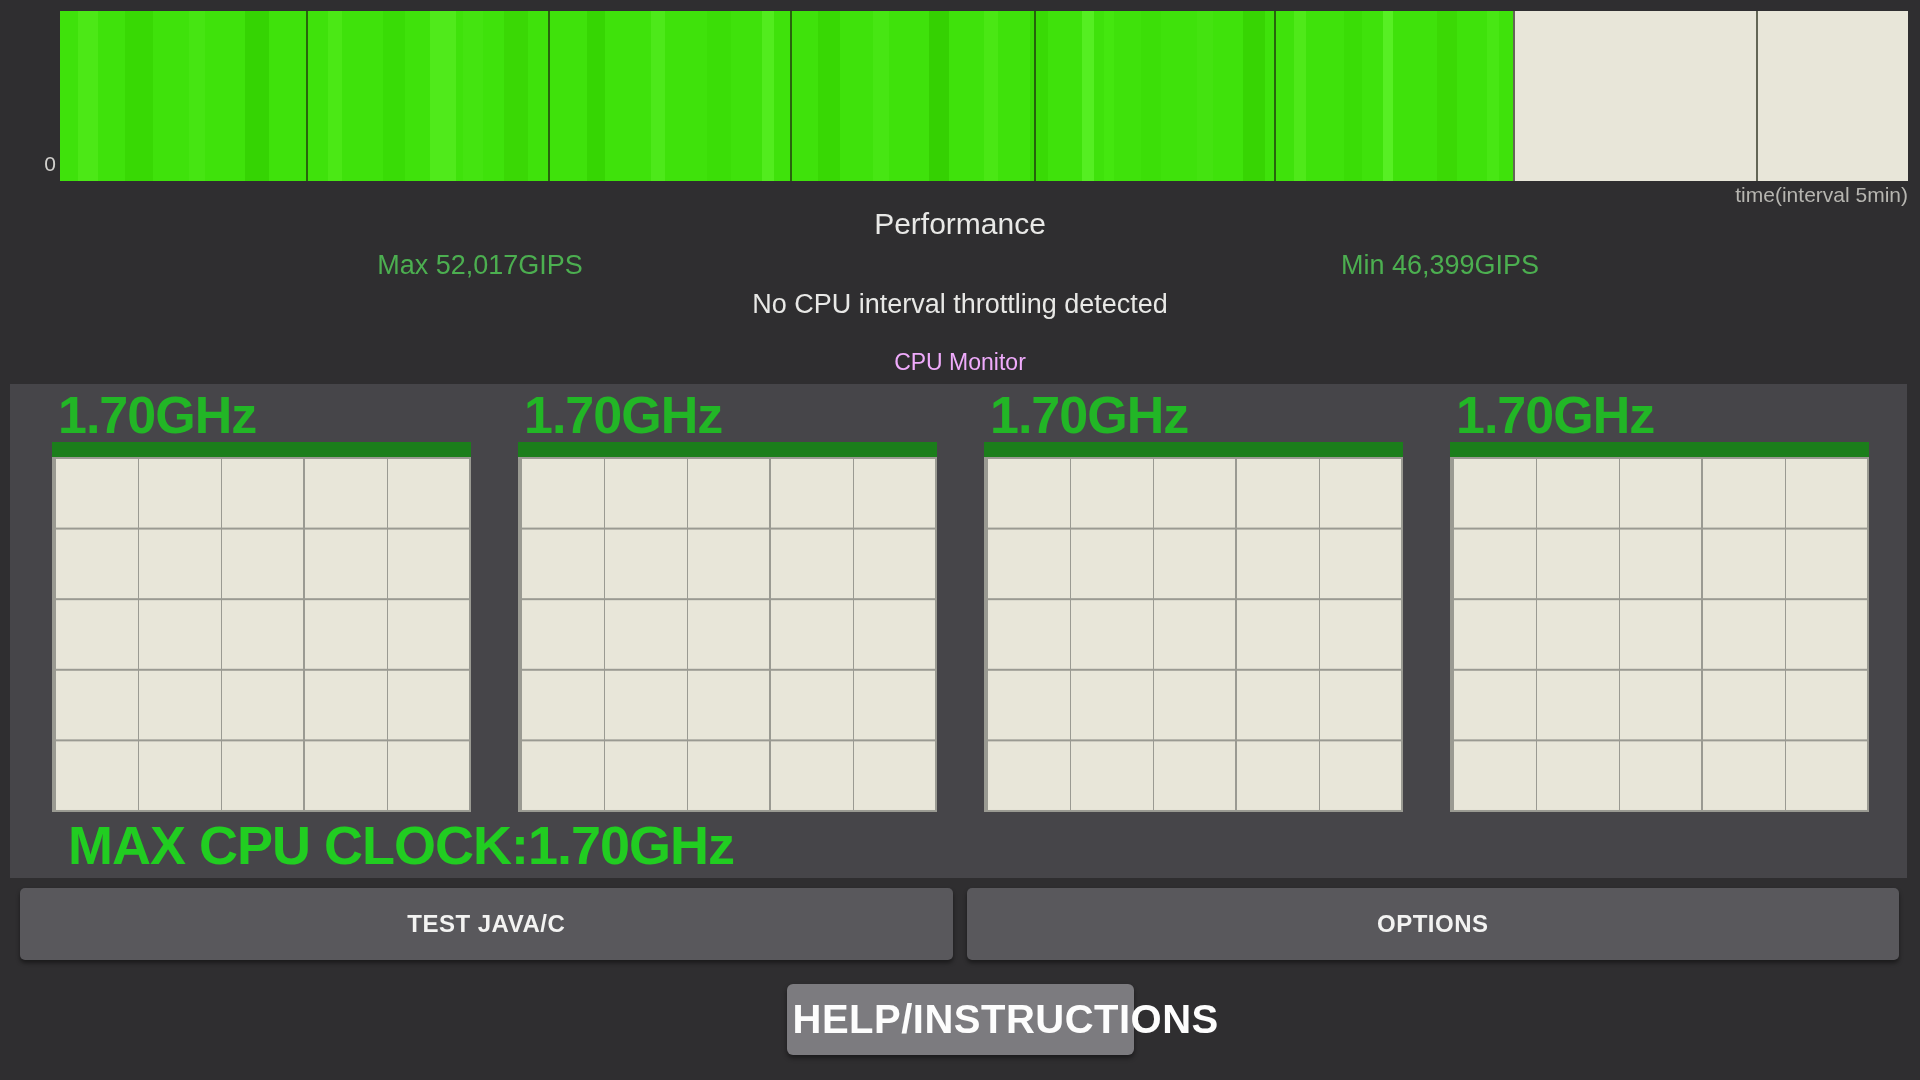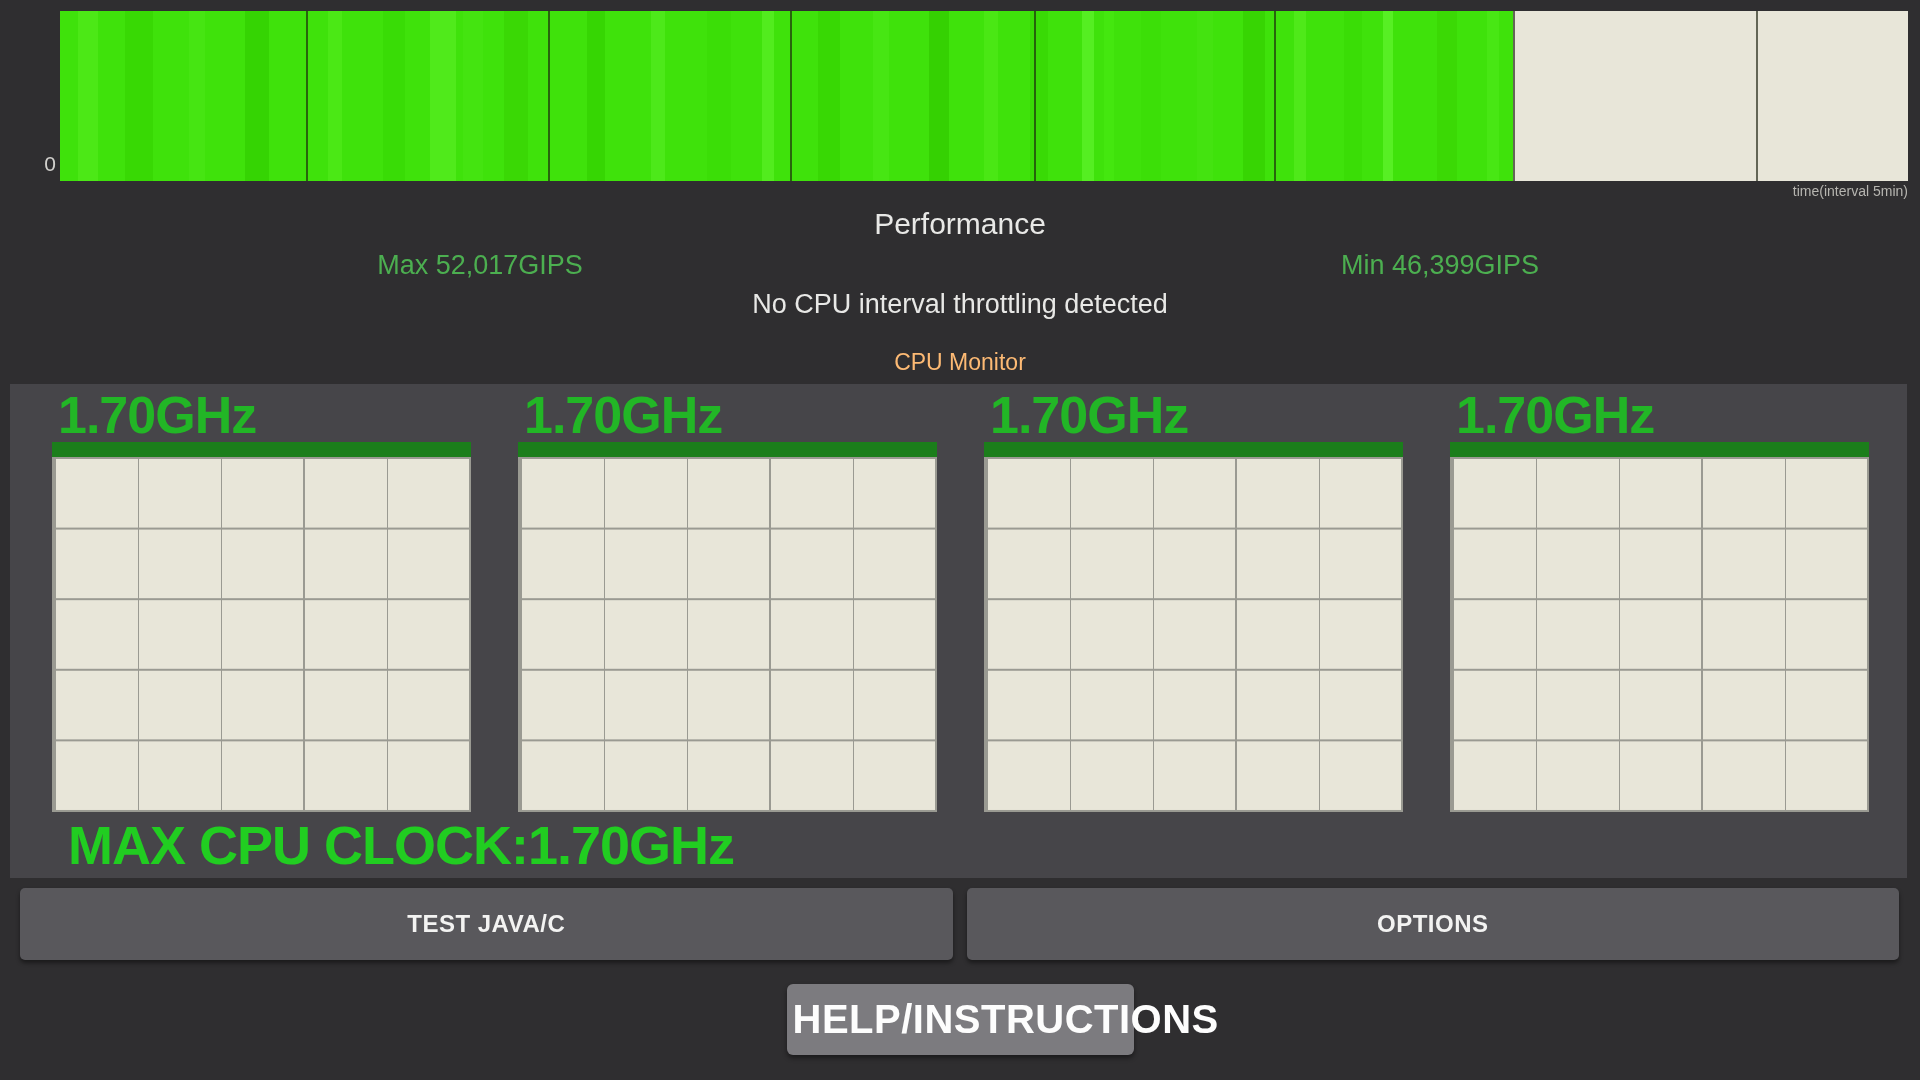--- a/index.html
+++ b/index.html
@@ -19,41 +19,41 @@
     background:var(--chart-green,#3fe20b);overflow:hidden;
   }
   .stripe{position:absolute;top:0;bottom:0;}
   .divider{position:absolute;top:0;bottom:0;width:2px;background:rgba(28,34,16,0.65);}
   .zero-label{
     position:absolute;left:36px;top:152px;width:20px;text-align:right;
     font-size:21px;color:#d2d1cd;
   }
   .time-label{
     position:absolute;right:12px;top:183px;
-    font-size:14px;color:#b6b5b0;
+    font-size:21px;color:#b6b5b0;
   }
   
   .perf-title{
     position:absolute;top:207px;left:0;width:100%;text-align:center;
     font-size:30px;color:#e8e8e6;
   }
   .stats-row{
     position:absolute;top:250px;left:0;width:100%;
     display:flex;
   }
   .stats-row .stat{
     flex:1;text-align:center;font-size:27px;color:var(--stat-green,#4caf50);
   }
   .status-line{
     position:absolute;top:289px;left:0;width:100%;text-align:center;
     font-size:27px;color:#e8e8e6;
   }
   .monitor-title{
     position:absolute;top:349px;left:0;width:100%;text-align:center;
-    font-size:23px;color:#fdba74;
+    font-size:23px;color:#f0abfc;
   }
   
   .panel{
     position:absolute;left:10px;top:384px;width:1897px;height:494px;
     background:var(--panel,#464549);box-sizing:border-box;
     padding:5px 38px 0 42px;
   }
   .cores{display:flex;gap:47px;}
   .core{flex:1;min-width:0;}
   .core-freq{

